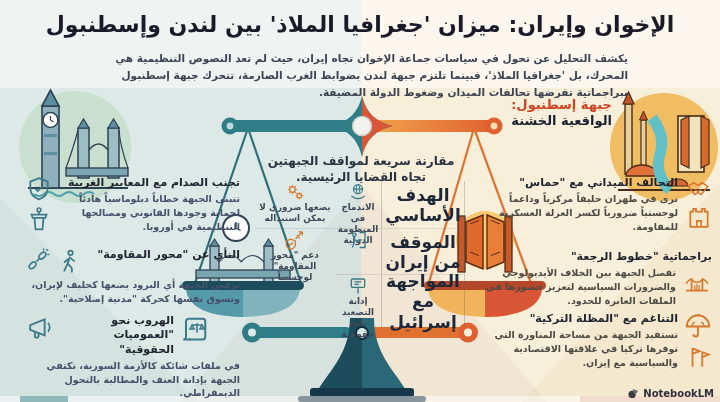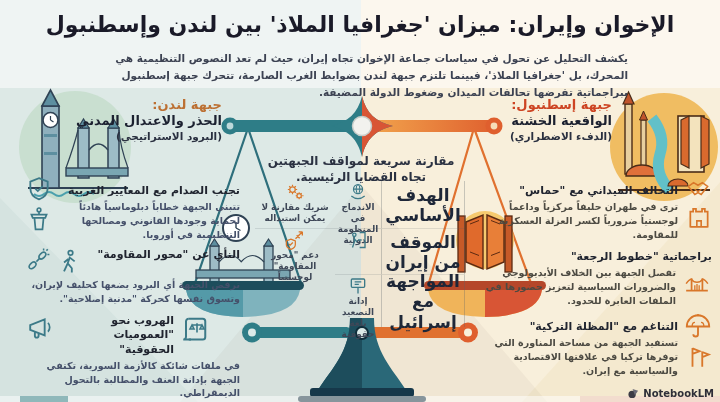--- a/index.html
+++ b/index.html
@@ -31,21 +31,21 @@
   .side-tag{font-size:10.5px;font-weight:bold;color:#2a3040;}
   
   .item{position:absolute;text-align:right;}
   .lon-item{left:26px;width:214px;}
   .ist-item{left:478px;width:234px;}
   .item-row{display:flex;align-items:flex-start;gap:6px;}
   .item-title{font-size:11px;font-weight:bold;color:#20242f;line-height:1.3;margin:0;}
   .item-body{font-size:9.5px;color:#45506a;line-height:1.45;font-weight:bold;margin-top:2px;}
   .ist-item .item-body{color:#4c4a42;}
   .icon-stack{display:flex;flex-direction:column;gap:4px;flex:0 0 auto;}
-  .txt{flex:1 1 auto;margin-top:8px;}
+  .txt{flex:1 1 auto;}
   .ic{display:block;}
   .ic-l{stroke:#3c7a88;}
   .ic-o{stroke:#d9772a;}
   .ic svg, svg.icsvg{display:block;}
   
   .cmp-caption{left:258px;top:154px;width:206px;text-align:center;font-size:12px;
                font-weight:bold;color:#2b3242;line-height:1.3;}
   .cmp-table{left:255px;top:181px;width:210px;display:grid;
              grid-template-columns:84px 46px 80px;grid-template-rows:48px 46px 52px;}
   .cmp-cell{display:flex;flex-direction:column;align-items:center;justify-content:flex-start;
@@ -264,30 +264,24 @@
       <path d="M350 318 C350 352 332 368 318 390 L362 390 L362 318 Z" fill="#1d4d5c" clip-path="url(#clipPedLeft)"></path>
       <circle cx="362" cy="333" r="6" fill="#dceae8" stroke="#0f2d3a" stroke-width="2"></circle>
       <rect x="310" y="388" width="104" height="9" rx="3" fill="#16384a"></rect>
       <rect x="298" y="396" width="128" height="6" rx="3" fill="#0e2a38"></rect>
     </g>
   </svg>
 
   <div class="abs title z2">الإخوان وإيران: ميزان 'جغرافيا الملاذ' بين لندن وإسطنبول</div>
   <div class="abs subtitle z2">يكشف التحليل عن تحول في سياسات جماعة الإخوان تجاه إيران، حيث لم تعد النصوص التنظيمية هي المحرك، بل 'جغرافيا الملاذ'، فبينما تلتزم جبهة لندن بضوابط الغرب الصارمة، تتحرك جبهة إسطنبول ببراجماتية تفرضها تحالفات الميدان وضغوط الدولة المضيفة.</div>
 
-  <div class="abs side-head lon-head z2">
-    <div class="kicker">جبهة لندن:</div>
-    <div class="side-name">الحذر والاعتدال المدني</div>
-    <div class="side-tag">(البرود الاستراتيجي)</div>
-  </div>
 
   <div class="abs side-head ist-head z2">
     <div class="kicker">جبهة إسطنبول:</div>
     <div class="side-name">الواقعية الخشنة</div>
-    <div class="side-tag">(الدفء الاضطراري)</div>
   </div>
 
   <div class="abs item lon-item z2" style="top:176px">
     <div class="item-row">
       <div class="txt">
         <h3 class="item-title">تجنب الصدام مع المعايير الغربية</h3>
         <div class="item-body">تتبنى الجبهة خطاباً دبلوماسياً هادئاً لحماية وجودها القانوني ومصالحها التنظيمية في أوروبا.</div>
       </div>
       <div class="icon-stack">
         <span class="ic">
@@ -407,21 +401,21 @@
         </span>
       <span>الاندماج في المنظومة الدولية</span>
     </div>
 
     <div class="cmp-cell cmp-val rb">
       <span class="ic">
           <svg class="icsvg ic-o" width="20" height="20" viewBox="0 0 24 24">
             <use href="#s-gears"></use>
           </svg>
         </span>
-      <span>شريك مقارنة لا يمكن استبداله</span>
+      <span>يضعها ضروري لا يمكن استبداله</span>
     </div>
     <div class="cmp-cell cmp-label rb">
       <span>الموقف من إيران</span>
     </div>
     <div class="cmp-cell cmp-val rb">
       <span class="ic">
           <svg class="icsvg ic-l" width="20" height="20" viewBox="0 0 24 24">
             <use href="#s-doorexit"></use>
           </svg>
         </span>

